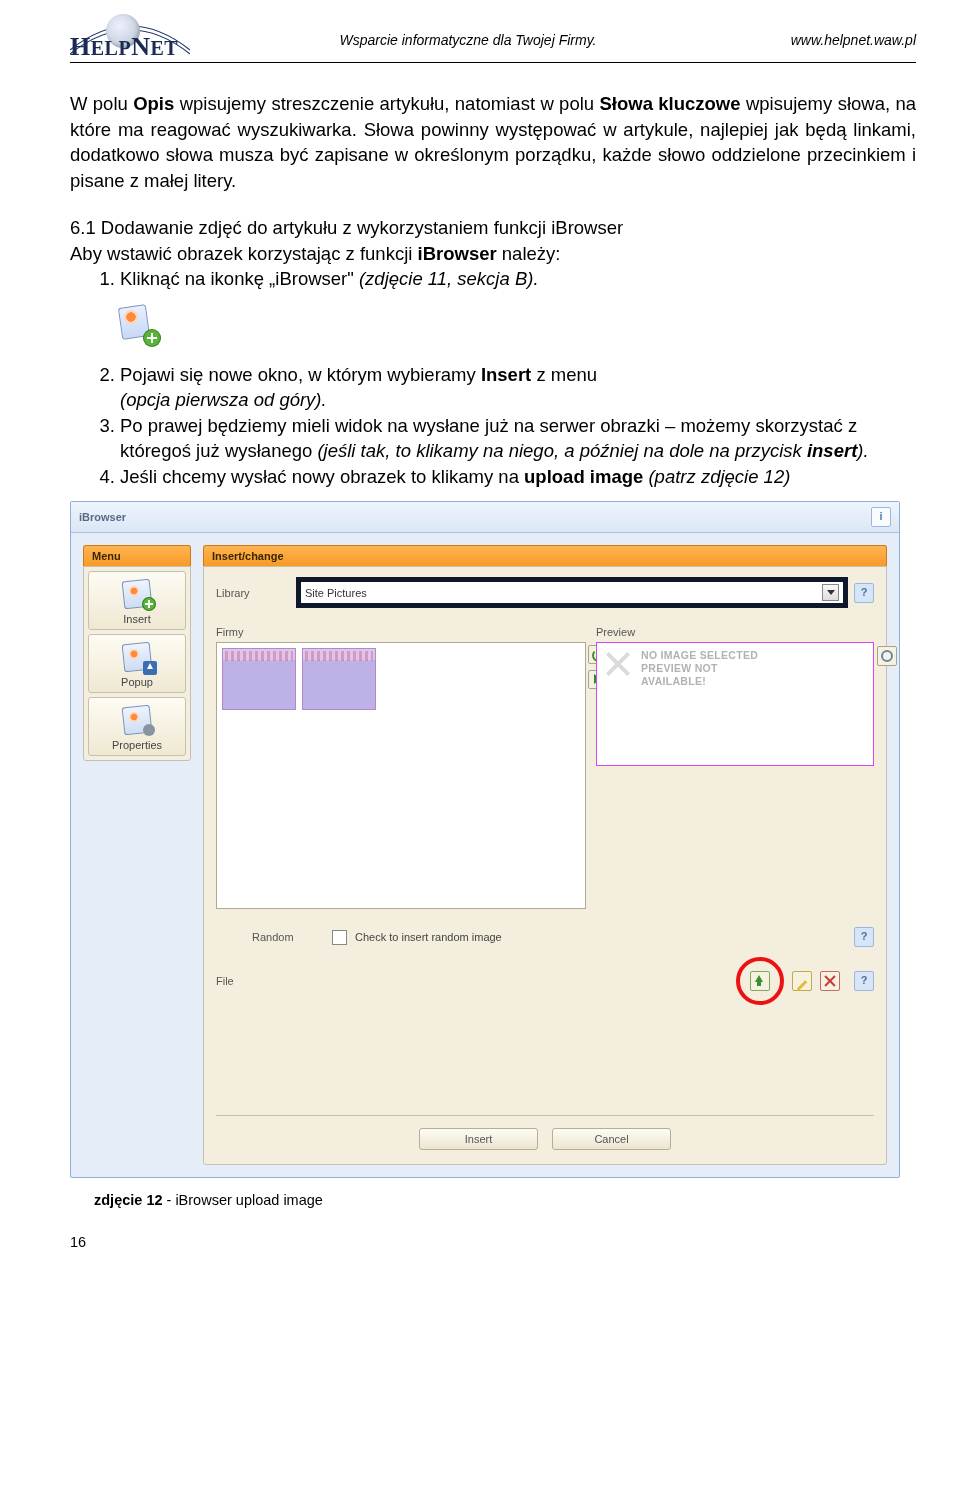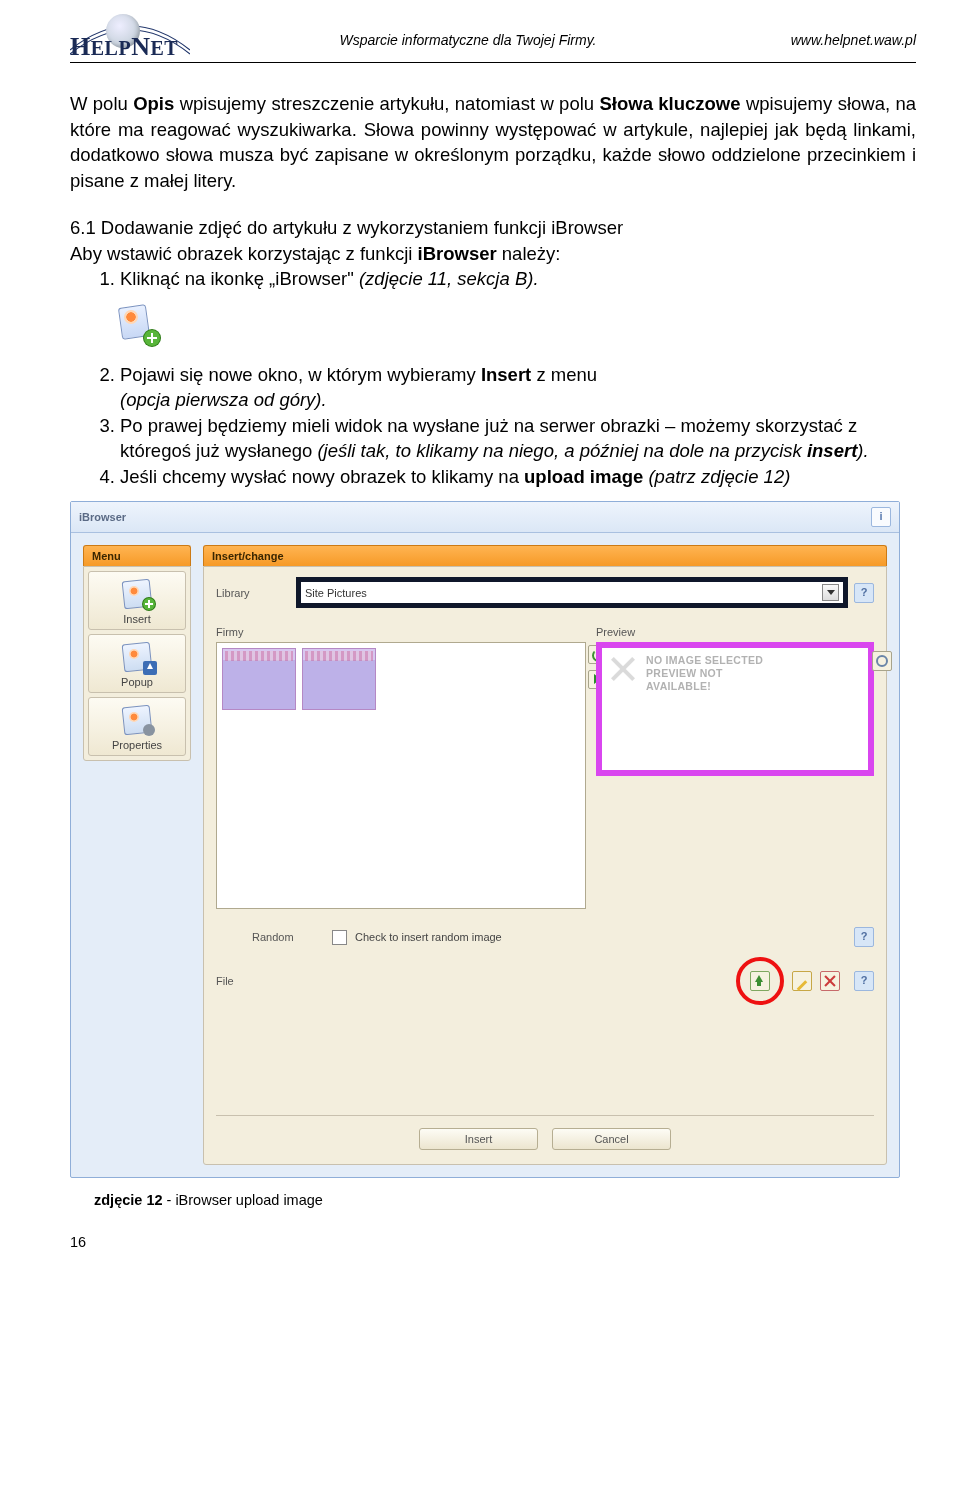--- a/index.html
+++ b/index.html
@@ -264,21 +264,21 @@
     content:"";position:absolute;left:2px;top:2px;right:2px;height:10px;
     background: repeating-linear-gradient(90deg,#d06a9a 0 3px,#e6c3d6 3px 6px);
     opacity:.5;
   }
   .side-icons{position:absolute; right:-22px; top:2px; display:flex; flex-direction:column; gap:6px;}
   .sicon{width:17px;height:17px;border:1px solid #a8a48c;border-radius:2px;background:#f6f2e0;position:relative;}
   .sicon.refresh::after{content:"";position:absolute;left:3px;top:3px;width:9px;height:9px;border:2px solid #3c8e32;border-top-color:transparent;border-radius:50%;}
   .sicon.play::after{content:"";position:absolute;left:5px;top:3px;border-top:5px solid transparent;border-bottom:5px solid transparent;border-left:7px solid #2d8a2d;}
   .ib-preview-area{ flex:1; }
   .ib-preview-box{
-    border:6px solid #d946ef; background:#fff; height:110px; padding:6px;
+    border:1px solid #d946ef; background:#fff; height:110px; padding:6px;
     display:flex;gap:8px;align-items:flex-start;position:relative;
   }
   .p-x{
     width:30px;height:30px;position:relative;opacity:.5;
   }
   .p-x::before,.p-x::after{content:"";position:absolute;left:13px;top:0;width:4px;height:30px;background:#b7b7b7;}
   .p-x::before{transform:rotate(45deg);} .p-x::after{transform:rotate(-45deg);}
   .p-text{color:#b2b2b2; font-weight:bold; font-size:10.5px; letter-spacing:0.3px; line-height:1.25;}
   .p-mag{
     position:absolute; right:-24px; top:3px;

